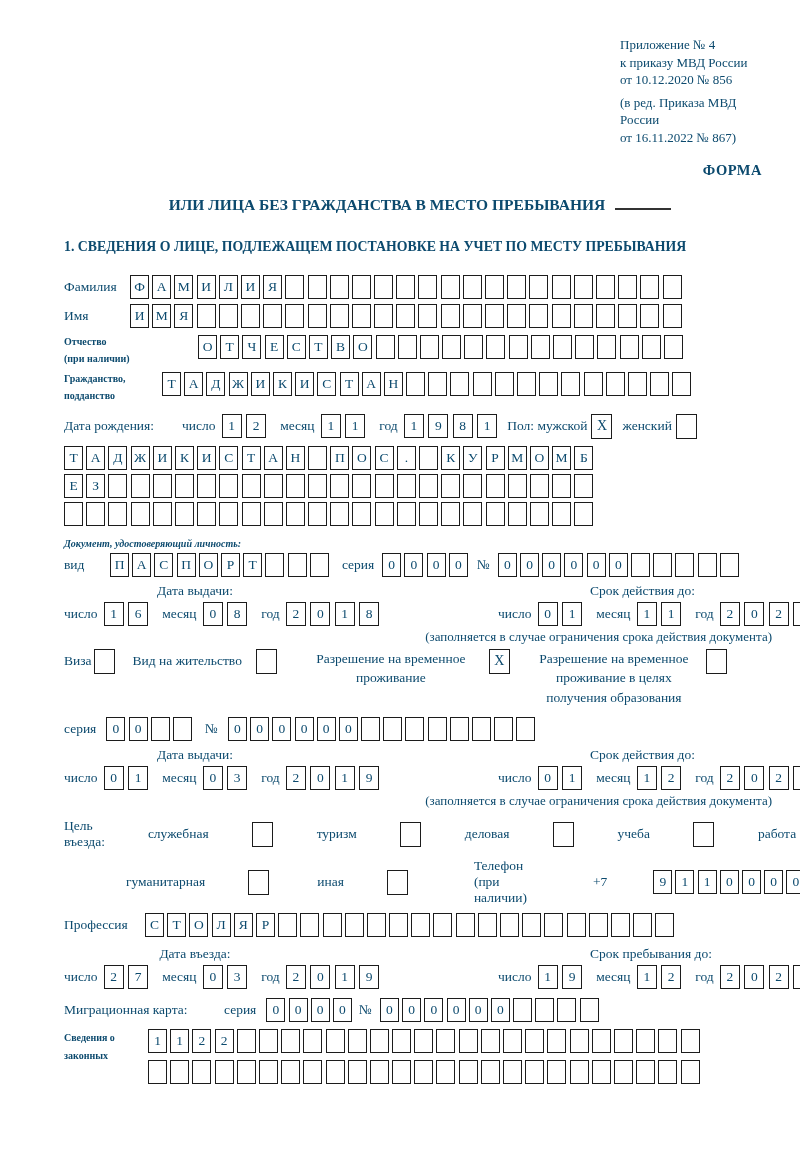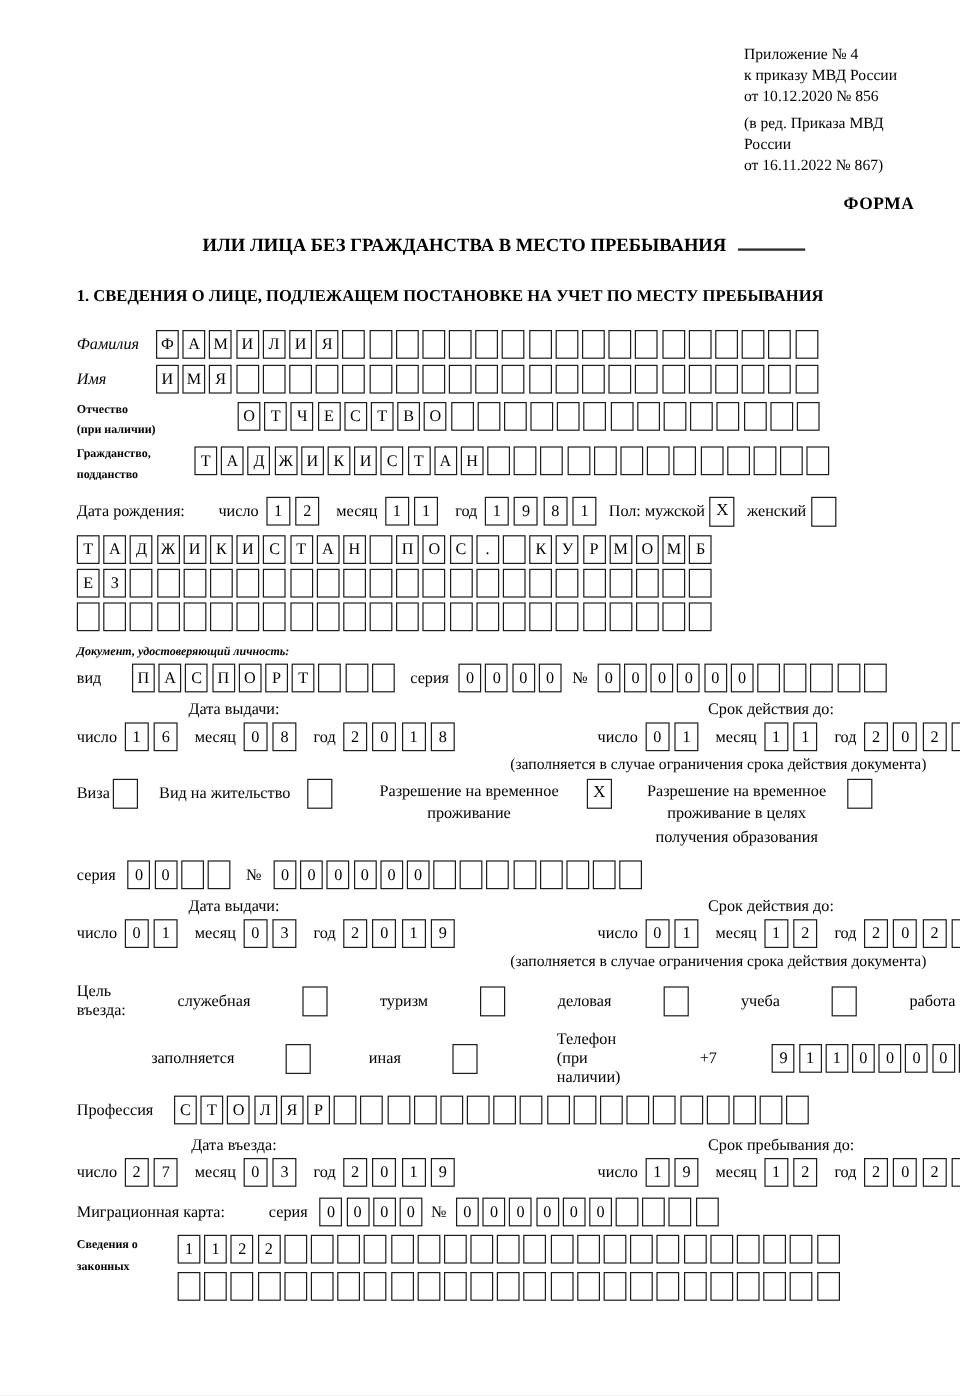--- a/index.html
+++ b/index.html
@@ -1,34 +1,34 @@
 <!DOCTYPE html>
 <html><head>
 <meta charset="utf-8">
 <style>
   * { box-sizing: border-box; margin: 0; padding: 0; }
   html,body { background:#e8e8e8; }
   .page {
-    width: 800px; height: 1163px; background: #ffffff; color: #000000;
+    width: 800px; height: 1163px; background: #ffffff; color: #0c4a6e;
     font-family: "Liberation Serif", "DejaVu Serif", serif;
     padding: 36px 24px 0 64px; overflow: hidden; position: relative;
     margin: 0 auto;
   }
   .hdr { margin-left: 556px; font-size: 13px; line-height: 1.35; }
   .hdr .gap { margin-top: 5px; }
   .forma { text-align: right; padding-right: 14px; font-weight: bold; font-size: 14.5px; margin-top: 16px; letter-spacing: .5px; }
   .title { text-align: center; font-weight: bold; font-size: 15.5px; line-height: 1.5; margin-top: 14px; }
   .uline { display: inline-block; width: 56px; border-bottom: 2px solid #333; margin-left: 10px; vertical-align: baseline; }
   .sec { font-weight: bold; font-size: 13.8px; margin-top: 22px; }
 
   .row { display: flex; align-items: center; margin-top: 5px; }
   .row.top { align-items: flex-start; }
   .lbl { font-size: 13.5px; flex: none; }
   .lbl2 { font-size: 10px; line-height: 1.75; flex: none; font-weight: bold; }
-  .w-fam  { width: 66px; font-style: italic; }
+  .w-fam  { width: 66px; }
   .w-otch { width: 134px; }
   .w-grazh{ width: 98px; }
   .w-mesto{ width: 131px; }
   .w-vid  { width: 46px; }
   .w-prof { width: 81px; }
   .w-migr { width: 160px; }
   .w-sved { width: 84px; }
 
   .cells { display: flex; flex: none; }
   .cell {
@@ -490,21 +490,21 @@
     <span class="cb"></span>
     <span>работа</span>
     <span class="cb">X</span>
     <span>частная</span>
     <span class="cb"></span>
     <span>транзит</span>
     <span class="cb"></span>
   </div>
 
   <div class="purpose" style="margin-top:8px; padding-left:62px">
-    <span>заполняется</span>
+    <span>гуманитарная</span>
     <span class="cb"></span>
     <span style="margin-left:4px">иная</span>
     <span class="cb"></span>
     <span style="margin-left:22px">Телефон (при наличии)</span>
     <span style="margin:0 8px 0 28px">+7</span>
     <span class="cells">
         <span class="cell">9</span>
         <span class="cell">1</span>
         <span class="cell">1</span>
         <span class="cell">0</span>

